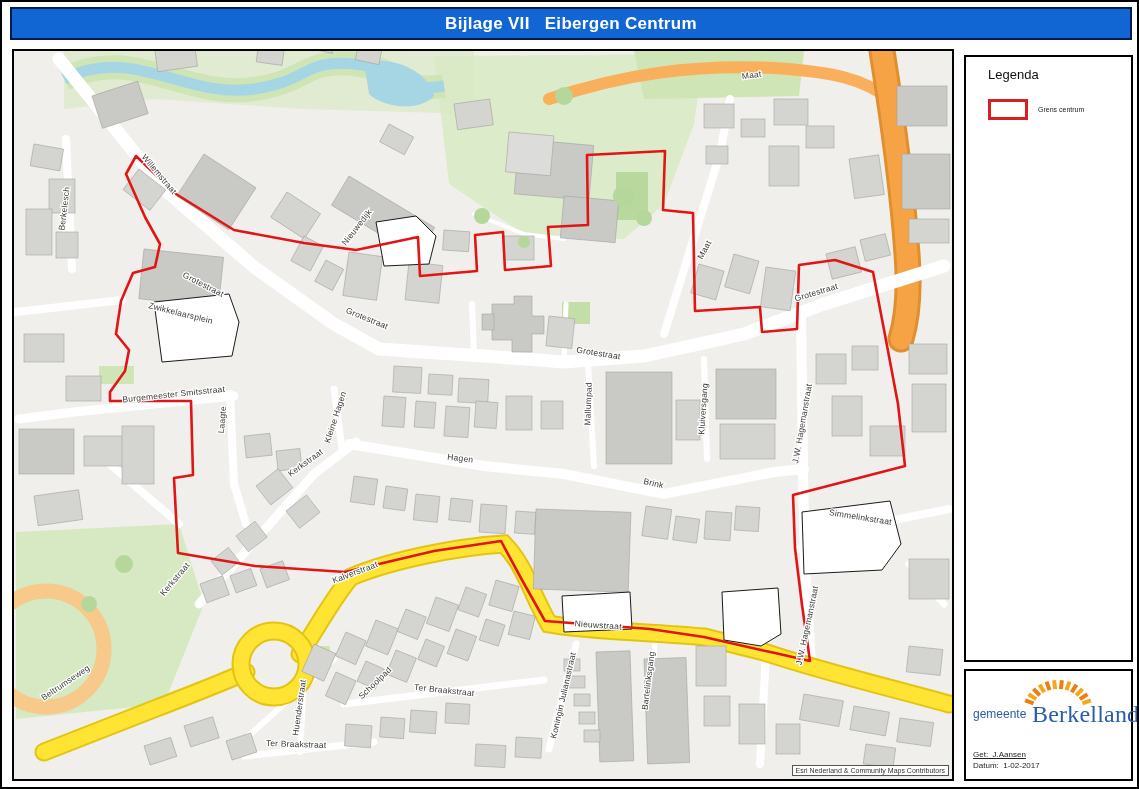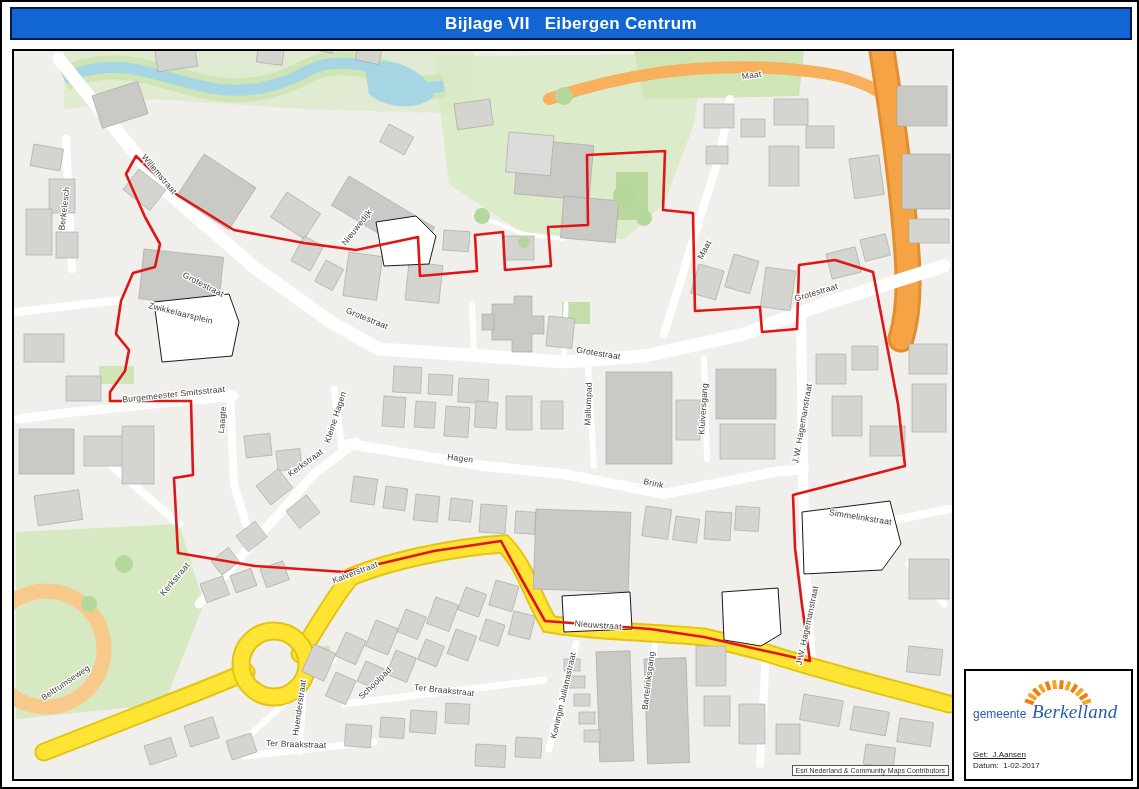--- a/index.html
+++ b/index.html
@@ -17,22 +17,22 @@
         font-size:7px;color:#333;padding:1px 3px;}
   .legendbox{position:absolute;left:962px;top:53px;width:169px;height:607px;
         border:2px solid #000;box-sizing:border-box;background:#fff;}
   .legend-title{position:absolute;left:22px;top:10px;font-size:13px;color:#111;}
   .legend-item{position:absolute;left:22px;top:42px;display:flex;align-items:center;}
   .legend-swatch{width:34px;height:15px;background:#fff;border:3px solid #d8201f;margin-right:10px;}
   .legend-label{font-size:7px;color:#222;}
   .logobox{position:absolute;left:962px;top:667px;width:169px;height:112px;
         border:2px solid #000;box-sizing:border-box;background:#fff;}
   .logo-gemeente{position:absolute;left:7px;top:36px;font-size:12px;color:#2a5caa;}
-  .logo-berkelland{position:absolute;left:66px;top:30px;font-size:19px;color:#2a5caa;
-        font-family:"Liberation Serif",serif;letter-spacing:.2px;font-style:italic;}
+  .logo-berkelland{position:absolute;left:66px;top:30px;font-size:24px;color:#2a5caa;
+        font-family:"Liberation Serif",serif;letter-spacing:.2px;}
   .logo-arc{position:absolute;left:52px;top:2px;}
   .footer-meta{position:absolute;left:7px;bottom:8px;font-size:8px;color:#222;line-height:11px;}
   svg text.stlabel{font-family:"Liberation Sans",sans-serif;font-size:8.5px;fill:#3a3a38;
         stroke:#ffffff;stroke-width:2.4px;paint-order:stroke;letter-spacing:.2px;}
 </style>
 </head>
 <body>
 
 <div class="page">
 
@@ -294,20 +294,27 @@
           <text x="440" y="689" transform="rotate(6 440 689)" text-anchor="middle" class="stlabel">Ter Braakstraat</text>
           <text x="292" y="743" transform="rotate(2 292 743)" text-anchor="middle" class="stlabel">Ter Braakstraat</text>
           <text x="562" y="692" transform="rotate(-77 562 692)" text-anchor="middle" class="stlabel">Koningin Julianastraat</text>
           <text x="647" y="677" transform="rotate(-83 647 677)" text-anchor="middle" class="stlabel">Bartelinksgang</text>
         </g>
     </svg>
 
     <div class="attrib">Esri Nederland &amp; Community Maps Contributors</div>
   </div>
 
+  <div class="legendbox">
+    <div class="legend-title">Legenda</div>
+    <div class="legend-item">
+      <div class="legend-swatch"></div>
+      <div class="legend-label">Grens centrum</div>
+    </div>
+  </div>
 
   <div class="logobox">
     <svg class="logo-arc" width="80" height="34" viewBox="0 0 80 34">
       <g id="logo-flames" fill="#f08a19">
           <rect x="9.809221376422748" y="24.107476273532615" width="4" height="9" transform="rotate(290 11.809221376422748 29.107476273532615)" fill="#ef7d12"></rect>
           <rect x="12.762394015064565" y="18.943338746154463" width="4" height="9" transform="rotate(302.72727272727275 14.762394015064565 23.943338746154463)" fill="#f4a71d"></rect>
           <rect x="16.955753368810345" y="14.46995154414958" width="4" height="9" transform="rotate(315.45454545454544 18.955753368810345 19.46995154414958)" fill="#ef7d12"></rect>
           <rect x="22.18323597168492" y="10.907138821312632" width="4" height="9" transform="rotate(328.1818181818182 24.18323597168492 15.907138821312632)" fill="#f4a71d"></rect>
           <rect x="28.187961100477345" y="8.429978713418624" width="4" height="9" transform="rotate(340.9090909090909 30.187961100477345 13.429978713418624)" fill="#ef7d12"></rect>
           <rect x="34.67485400296967" y="7.160199924007394" width="4" height="9" transform="rotate(353.6363636363636 36.67485400296967 12.160199924007394)" fill="#f4a71d"></rect>

